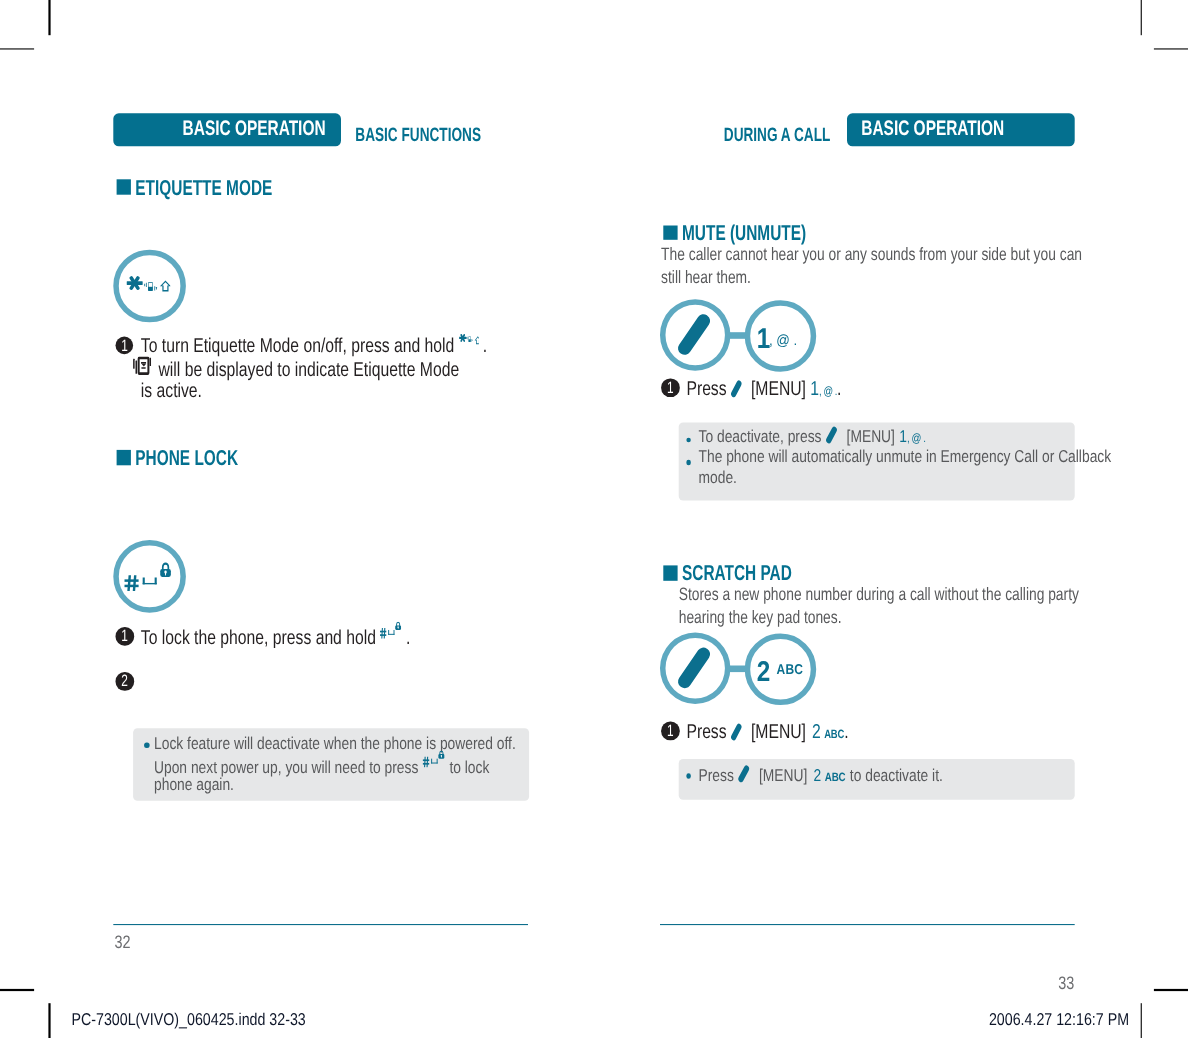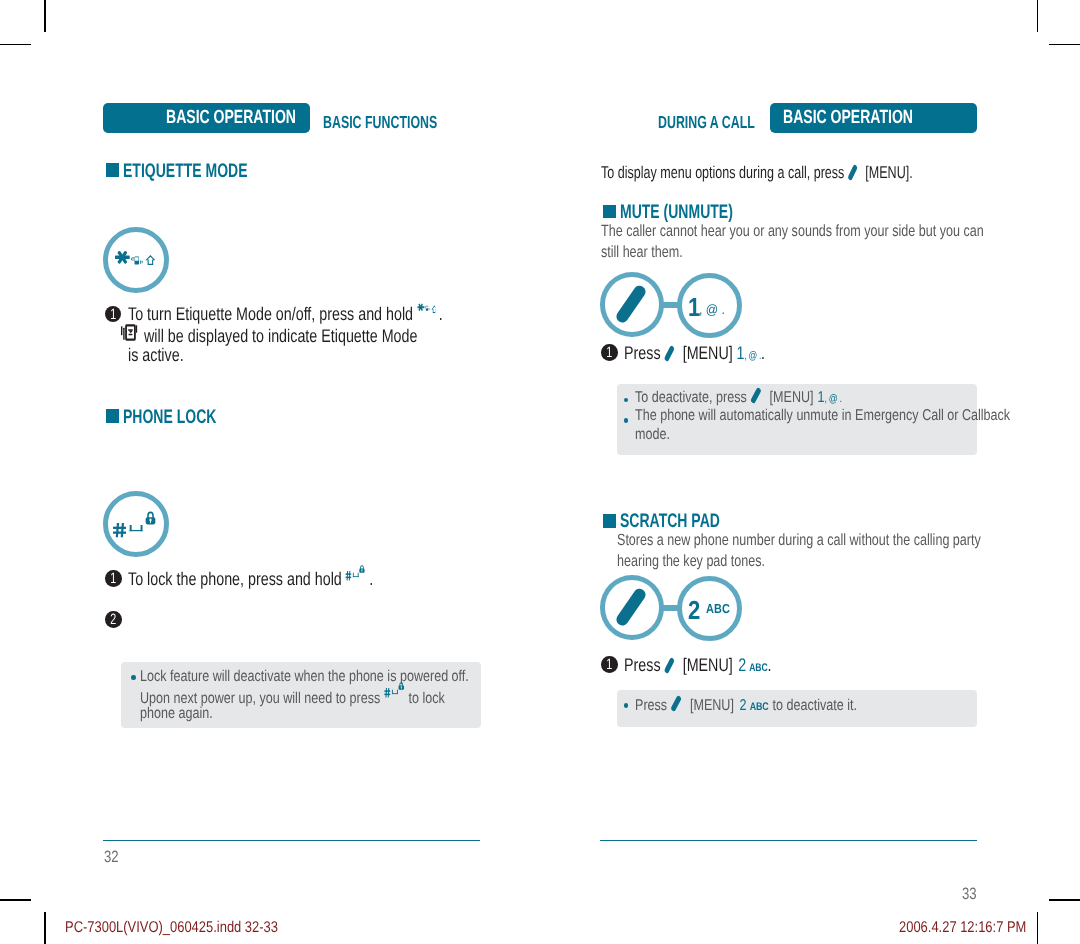--- a/index.html
+++ b/index.html
@@ -40,21 +40,21 @@
 .notedot{position:absolute;width:4.6px;height:4.6px;border-radius:50%;background:#0b6f8e;}
 
 
 .ring{position:absolute;border-radius:50%;border:5.8px solid #5EA9C1;box-sizing:border-box;background:#fff;}
 .keylink{position:absolute;background:#5EA9C1;}
 
 
 .rule{position:absolute;height:1.5px;background:#0d6e8c;}
 .pagenum{position:absolute;color:#6D6E71;font-size:16.4px;line-height:1;}
 .pagenum span{display:inline-block;transform:scaleX(.80);transform-origin:left top;}
-.foot{position:absolute;color:#7f1d1d;font-size:15.5px;white-space:nowrap;line-height:1;text-decoration:underline;}
+.foot{position:absolute;color:#0f172a;font-size:15.5px;white-space:nowrap;line-height:1;text-decoration:underline;}
 .foot span{display:inline-block;transform:scaleX(.835);transform-origin:left top;}
 
 
 .slashbig{position:absolute;width:11.5px;height:42px;display:block;
   background:#0b6f8e;border-radius:5.75px;transform:rotate(34.5deg);transform-origin:center;}
 .bigdigit{position:absolute;color:#0b6f8e;font-size:26px;line-height:1;display:block;font-weight:600;
   transform:scaleX(.85);transform-origin:left top;}
 .bigsub{position:absolute;color:#0b6f8e;font-size:13.5px;line-height:1;display:block;white-space:pre;
   transform:scaleX(.9);transform-origin:left top;}
 .bigsubabc{position:absolute;color:#0b6f8e;font-size:13px;font-weight:bold;line-height:1;display:block;
@@ -249,23 +249,20 @@
               <g>
                 <path d="M27 54 V33 a23 23 0 0 1 46 0 V54" fill="none" stroke="#0b6f8e" stroke-width="14"></path>
                 <rect x="6" y="46" width="88" height="54" rx="16" fill="#0b6f8e"></rect>
                 <circle cx="50" cy="66" r="10" fill="#fff"></circle>
                 <path d="M44 68 h12 l-3 22 h-6 z" fill="#fff"></path>
               </g>
             </g>
           </svg></span><span>to lock</span></span>
     <span class="l"><span>phone again.</span></span>
   </div>
-  <div class="step sm" style="left:600.8px;top:162.8px;">
-    <span class="l"><span>To display menu options during a call, press</span><span class="slash" style="margin:0 12px 0 5px;"><i></i></span><span>[MENU].</span></span>
-  </div>
   <div class="h2" style="left:601px;top:204.7px;">
     <i class="sq"></i>
     <b class="t">MUTE (UNMUTE)</b>
   </div>
   <div class="para" style="left:601px;top:221.2px;">
     <span class="l">The caller cannot hear you or any sounds from your side but you can</span>
     <span class="l">still hear them.</span>
   </div>
   <div class="keylink" style="left:659px;top:301.5px;width:21px;height:6.4px;"></div>
   <div class="ring" style="left:599.9px;top:272.2px;width:64px;height:64.6px;">

